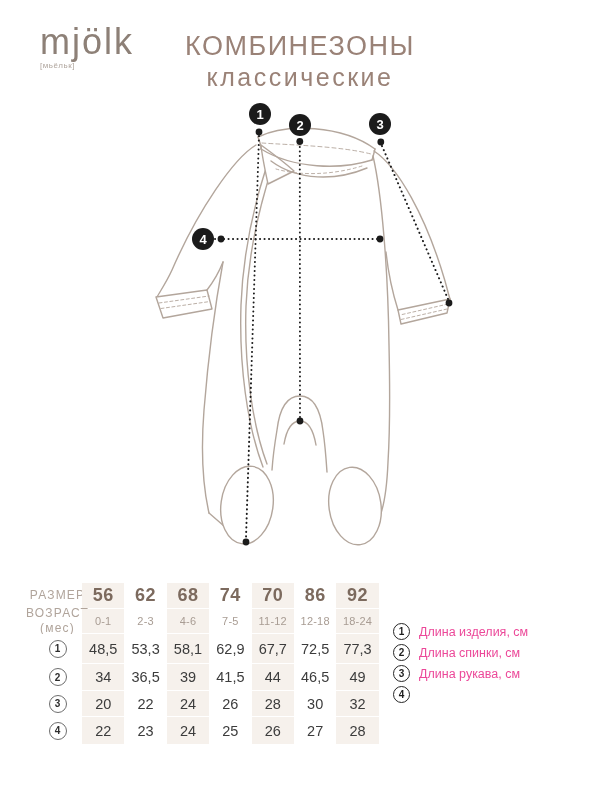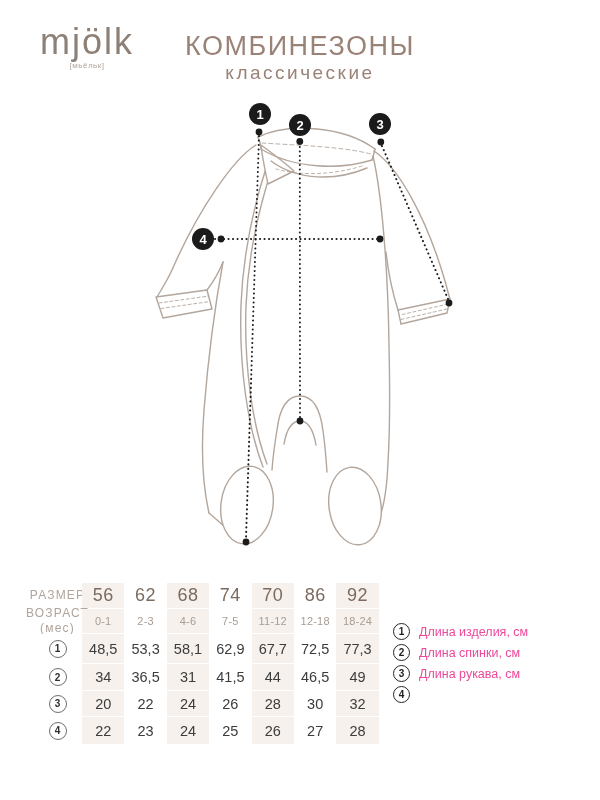--- a/index.html
+++ b/index.html
@@ -2,39 +2,39 @@
 <html style="--accent: #9a8277; --logo: #8d8077; --line: #b3a69c; --marker: #1b1b1b; --stripe: #f6f1ec; --size_text: #7c6a5e; --muted: #b0a69e; --muted2: #a89c93; --lbl: #b0a49b; --text: #3c3c3c;"><head>
 <meta charset="utf-8">
 <style>
   html,body{margin:0;padding:0;background:#fff;}
   .page{position:relative;width:600px;height:800px;background:#fff;overflow:hidden;
         font-family:"Liberation Sans",sans-serif;}
 
   
   .logo{position:absolute;left:40px;top:24px;color:var(--logo,#8d8077);}
   .logo-main{font-size:36px;font-weight:400;letter-spacing:2px;line-height:1;}
-  .logo-sub{display:block;text-align:center;font-size:8px;letter-spacing:.5px;
+  .logo-sub{display:block;text-align:left;font-size:8px;letter-spacing:.5px;
             color:var(--muted,#b0a69e);margin-top:1px;}
   .title-block{position:absolute;left:0;top:32px;width:600px;text-align:center;
                color:var(--accent,#9a8277);}
   .title{font-size:27px;font-weight:400;letter-spacing:1.5px;line-height:1.1;}
-  .subtitle{font-size:19px;font-weight:400;letter-spacing:2.5px;line-height:1.2;}
+  .subtitle{font-size:25px;font-weight:400;letter-spacing:2.5px;line-height:1.2;}
 
   
   .diagram{position:absolute;left:0;top:0;}
 
   
   .size-table{position:absolute;left:33px;top:583px;display:grid;
               grid-template-columns:49px repeat(7,42.4px);
               grid-template-rows:25px 24px 29px 26px 25px 27px;
               row-gap:1px;font-family:"Liberation Sans",sans-serif;}
   .cell{display:flex;align-items:center;justify-content:center;background:#fff;}
   .cell.stripe{background:var(--stripe,#f6f1ec);}
   .lbl{font-size:12px;letter-spacing:1.2px;color:var(--lbl,#b0a49b);text-align:center;line-height:1.25;}
-  .size-val{font-size:18px;font-weight:400;color:var(--size_text,#7c6a5e);letter-spacing:.5px;}
+  .size-val{font-size:18px;font-weight:700;color:var(--size_text,#7c6a5e);letter-spacing:.5px;}
   .age-val{font-size:11px;color:var(--muted2,#a89c93);letter-spacing:.2px;}
   .data-val{font-size:14.5px;font-weight:500;color:var(--text,#3c3c3c);}
   .circ{width:18px;height:18px;border:1px solid #6e6e6e;border-radius:50%;
         display:flex;align-items:center;justify-content:center;
         font-size:10px;font-weight:700;color:#2d2d2d;background:#fff;box-sizing:border-box;}
 
   
   .legend{position:absolute;left:393px;top:621px;}
   .legend-item{display:flex;align-items:center;height:21px;}
   .legend-circ{width:17px;height:17px;border:1.4px solid #262626;border-radius:50%;
@@ -216,21 +216,21 @@
     <div class="cell">
         <span class="circ">2</span>
       </div>
     <div class="cell stripe">
         <span class="data-val">34</span>
       </div>
     <div class="cell">
         <span class="data-val">36,5</span>
       </div>
     <div class="cell stripe">
-        <span class="data-val">31</span>
+        <span class="data-val">39</span>
       </div>
     <div class="cell">
         <span class="data-val">41,5</span>
       </div>
     <div class="cell stripe">
         <span class="data-val">44</span>
       </div>
     <div class="cell">
         <span class="data-val">46,5</span>
       </div>

